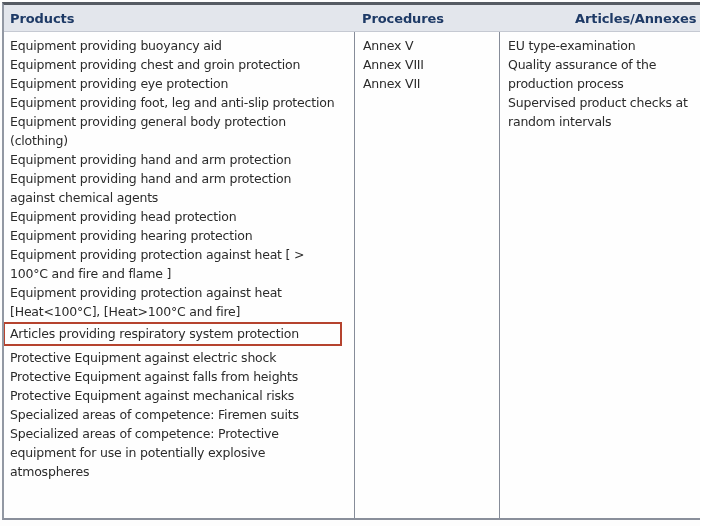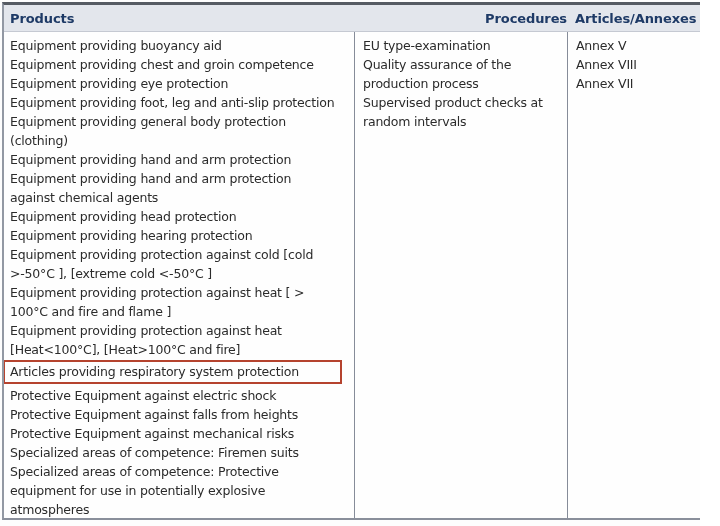--- a/index.html
+++ b/index.html
@@ -21,21 +21,21 @@
     background:#e3e6ec; border-bottom:1px solid #c5c9d2;
   }
   .header-cell {
     font-weight:bold; font-size:13px; color:#1e3a66; letter-spacing:-0.1px;
   }
   .body-row { display:flex; flex:1 1 auto; overflow:hidden;border-radius:8px; }
   .col-products  { flex:0 0 350px; width:350px; box-sizing:border-box; }
   .col-procedures{ flex:0 0 213px; width:213px; box-sizing:border-box; }
   .col-annexes   { flex:1 1 auto; box-sizing:border-box; }
   .header-row .col-products  { padding-left:6px; }
-  .header-row .col-procedures{ padding-left:8px;text-align:right; }
+  .header-row .col-procedures{ padding-left:8px; }
   .header-row .col-annexes   { padding-left:8px; }
   .body-cell { padding-top:4px; overflow:hidden; }
   .body-row .col-procedures, .body-row .col-annexes { border-left:1px solid #868c99; }
   .item {
     white-space:pre-line; font-size:12.5px; line-height:19px;
     letter-spacing:-0.2px; color:#2b2b2b;
   }
   .product-item { padding:0 4px 0 6px; }
   .procedure-item, .annex-item { padding:0 4px 0 8px; }
   .product-item.highlighted {
@@ -54,57 +54,55 @@
     <div class="header-row">
       <div class="header-cell col-products">Products</div>
       <div class="header-cell col-procedures">Procedures</div>
       <div class="header-cell col-annexes">Articles/Annexes</div>
     </div>
 
     <div class="body-row">
       <div class="body-cell col-products">
 
       <div class="item product-item">Equipment providing buoyancy aid</div>
-          <div class="item product-item">Equipment providing chest and groin competence</div>
+          <div class="item product-item">Equipment providing chest and groin protection</div>
           <div class="item product-item">Equipment providing eye protection</div>
           <div class="item product-item">Equipment providing foot, leg and anti-slip protection</div>
           <div class="item product-item">Equipment providing general body protection
 (clothing)</div>
           <div class="item product-item">Equipment providing hand and arm protection</div>
           <div class="item product-item">Equipment providing hand and arm protection
 against chemical agents</div>
           <div class="item product-item">Equipment providing head protection</div>
           <div class="item product-item">Equipment providing hearing protection</div>
-          <div class="item product-item">Equipment providing protection against cold [cold
-&gt;-50°C ], [extreme cold &lt;-50°C ]</div>
           <div class="item product-item">Equipment providing protection against heat [ &gt;
 100°C and fire and flame ]</div>
           <div class="item product-item">Equipment providing protection against heat
 [Heat&lt;100°C], [Heat&gt;100°C and fire]</div>
           <div class="item product-item highlighted">Articles providing respiratory system protection</div>
           <div class="item product-item">Protective Equipment against electric shock</div>
           <div class="item product-item">Protective Equipment against falls from heights</div>
           <div class="item product-item">Protective Equipment against mechanical risks</div>
           <div class="item product-item">Specialized areas of competence: Firemen suits</div>
           <div class="item product-item">Specialized areas of competence: Protective
 equipment for use in potentially explosive
 atmospheres</div>
         </div>
 
+      <div class="body-cell col-annexes">
+
+      <div class="item annex-item">Annex V</div>
+          <div class="item annex-item">Annex VIII</div>
+          <div class="item annex-item">Annex VII</div>
+        </div>
+
       <div class="body-cell col-procedures">
 
       <div class="item procedure-item">EU type-examination</div>
           <div class="item procedure-item">Quality assurance of the
 production process</div>
           <div class="item procedure-item">Supervised product checks at
 random intervals</div>
         </div>
-
-      <div class="body-cell col-annexes">
-
-      <div class="item annex-item">Annex V</div>
-          <div class="item annex-item">Annex VIII</div>
-          <div class="item annex-item">Annex VII</div>
-        </div>
     </div>
 
   </div>
 </div>
 
 </body></html>

